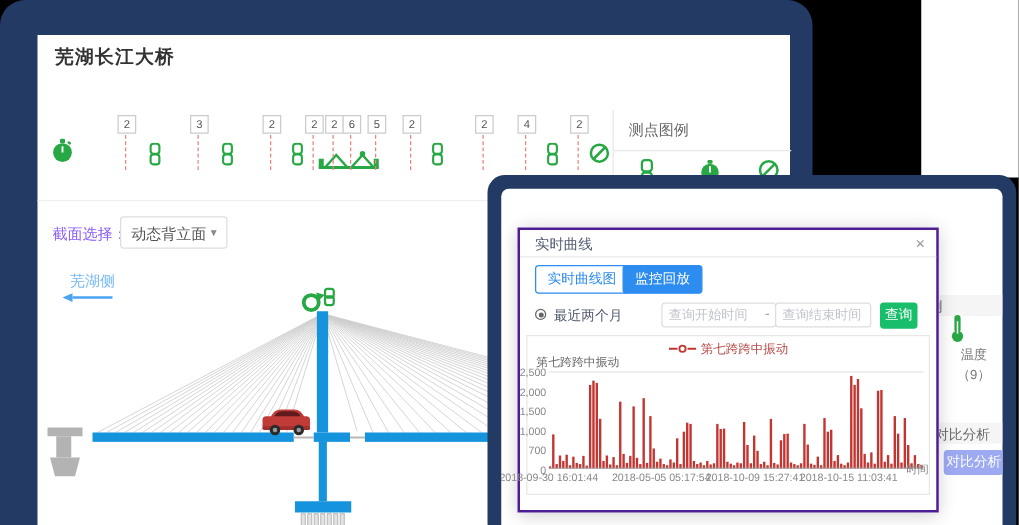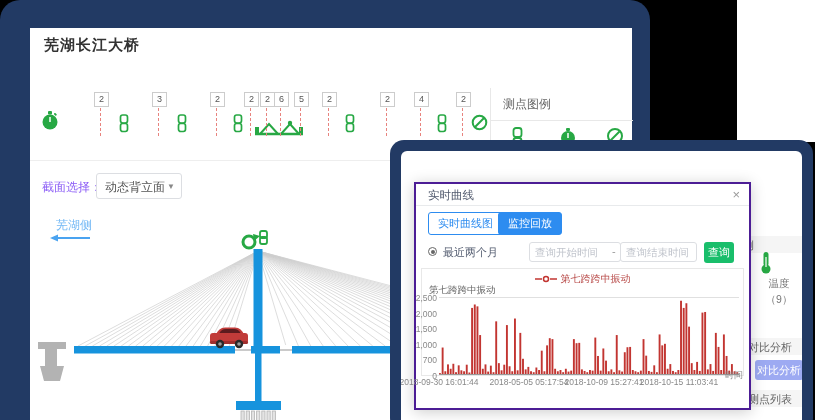--- a/index.html
+++ b/index.html
@@ -70,21 +70,21 @@
   #radio-circle::after{content:"";position:absolute;left:1.5px;top:1.5px;width:4px;height:4px;border-radius:50%;background:#666;}
   #radio-label{left:27px;top:3px;font-size:11px;color:#515a6e;}
   .dlg-input{position:absolute;top:0;height:20px;border:1px solid #dcdee2;border-radius:3px;box-sizing:border-box;
              font-size:10.5px;color:#555;padding:0 5px;font-family:inherit;}
   .dlg-input::placeholder{color:#c0c4cc;font-size:10.5px;}
   #range-sep{left:196px;top:3px;color:#999;font-size:11px;}
   #query-btn{left:288px;top:0;width:30px;height:21px;background:#19be6b;border-radius:3px;color:#fff;
              font-size:11px;text-align:center;line-height:21px;cursor:pointer;}
 
   
-  #chart-box{left:5px;top:84px;width:323px;height:108px;border:1px solid #e8e8e8;box-sizing:border-box;}
+  #chart-box{left:5px;top:84px;width:323px;height:128px;border:1px solid #e8e8e8;box-sizing:border-box;}
   #chart-legend{left:0;top:3px;width:321px;text-align:center;font-size:10px;color:#b84a48;}
   #chart-legend .mark{display:inline-block;vertical-align:middle;margin-right:4px;}
   #chart-ytitle{left:7px;top:15px;font-size:9.5px;color:#666;}
   #plot{left:17px;top:28px;width:300px;height:78px;}
   .ytick{position:absolute;width:26px;text-align:right;font-size:8.5px;color:#888;left:-11px;}
   .xtick{position:absolute;top:108px;font-size:8.5px;color:#888;transform:translateX(-50%);white-space:nowrap;}
   #xaxis-name{left:303px;top:100px;font-size:9px;color:#888;}
   svg{display:block;}
 </style>
 </head>
@@ -326,23 +326,20 @@
           <circle cx="7" cy="18" r="4.5" fill="#27a844"></circle>
           <line x1="7" y1="6" x2="7" y2="16" stroke="#fff" stroke-width="1.2"></line>
         </svg>
       <div class="lbl">温度</div>
       <div class="lbl">（9）</div>
     </div>
     <div class="rp-bar" style="top:187px">
         <span style="left:48px">对比分析</span>
       </div>
     <div id="rp-compare-btn" class="abs">对比分析</div>
-    <div class="rp-bar" style="top:239px">
-        <span style="left:48px">测点列表</span>
-      </div>
 
     <div id="dialog" class="abs">
       <div id="dialog-header" class="abs">
         <span id="dialog-title" class="abs">实时曲线</span>
         <span id="dialog-close" class="abs">×</span>
       </div>
       <span id="dlg-tab-0" class="dlg-tab">实时曲线图</span>
       <span id="dlg-tab-1" class="dlg-tab">监控回放</span>
 
       <div id="radio-row" class="abs">

